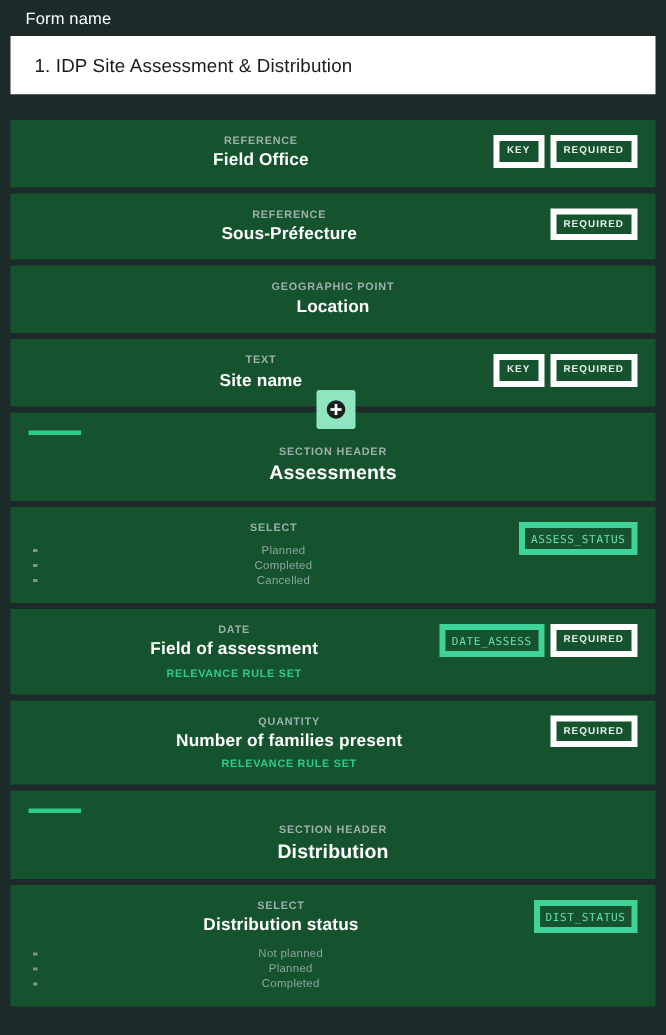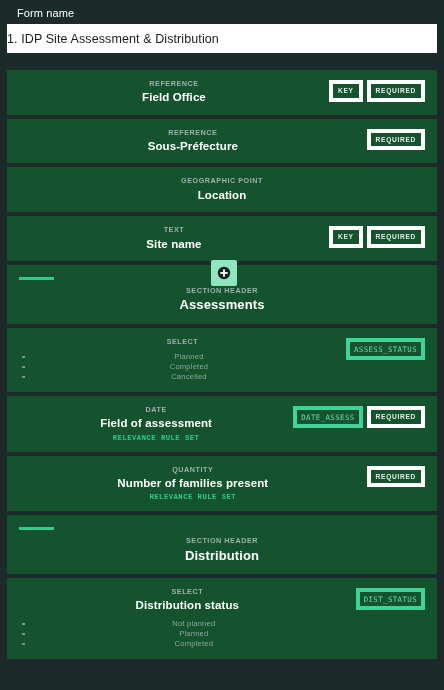--- a/index.html
+++ b/index.html
@@ -25,24 +25,25 @@
   }
   .form-name-label {
     color: #ffffff;
     font-size: 11px;
     font-weight: normal;
     letter-spacing: 0.1px;
     padding: 2px 0 5px 10px;
   }
   .form-name-input {
     background: #ffffff;
-    height: 29px;
+    height: 39px;
     border: none;
     display: flex;
     align-items: center;
+    padding-left: 16px;
   }
   .form-name-value {
     color: #1b1b1b;
     font-size: 12.5px;
     letter-spacing: 0.1px;
   }
 
   .spacer { height: 17px; background: #1d2a2a; }
 
   
@@ -91,21 +92,20 @@
     font-size: 13px;
     font-weight: bold;
   }
   .relevance {
     color: #2ecc87;
     font-size: 7.2px;
     font-weight: bold;
     letter-spacing: 0.5px;
     text-transform: uppercase;
     margin-top: 3px;
-    font-family: Liberation Mono, monospace;
   }
   .options {
     list-style: none;
     margin-top: 6px;
   }
   .options li {
     color: #8fa5a2;
     font-size: 7.6px;
     letter-spacing: 0.2px;
     line-height: 1.32;

